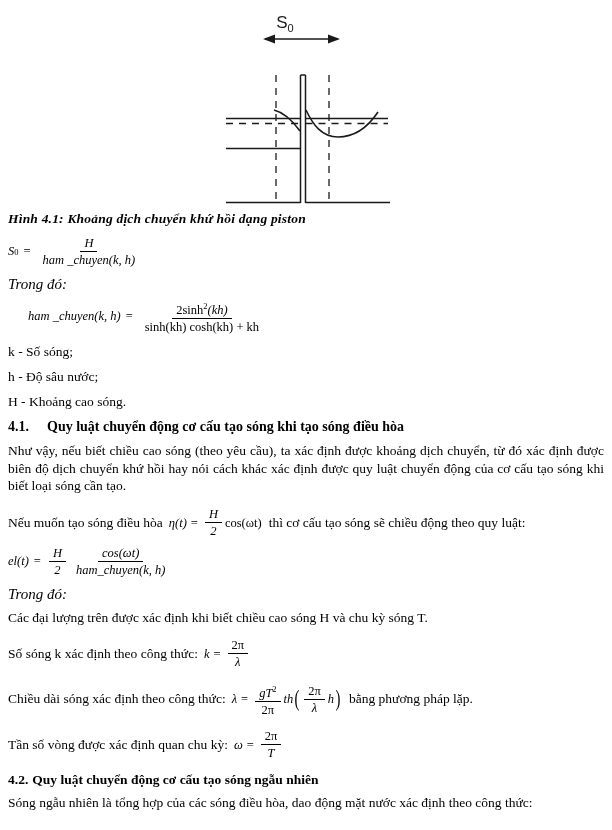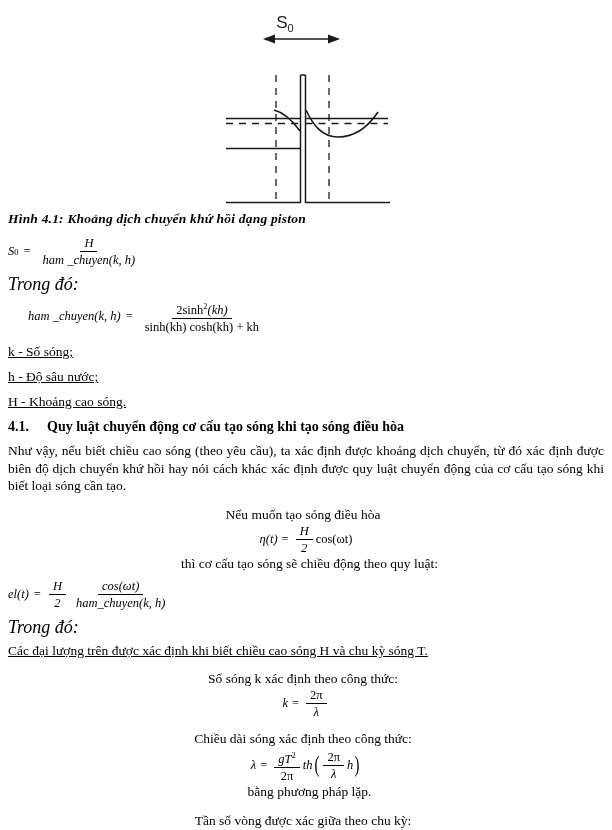--- a/index.html
+++ b/index.html
@@ -52,29 +52,28 @@
     text-align: justify;
   }
   .para-just {
     font-size: 13.5px;
     line-height: 17.5px;
     margin: 0 0 7px 0;
     text-align: justify;
   }
   .italic {
     font-style: italic;
-    font-size: 18px;
+    font-size: 15px;
     line-height: 17px;
     margin: 0 0 6px 0;
   }
   .listline {
     font-size: 13.5px;
     line-height: 17px;
     margin: 0 0 8px 0;
-    text-decoration: underline;
   }
   .heading {
     font-weight: bold;
     font-size: 14px;
     line-height: 18px;
     margin: 4px 0 6px 0;
   }
   .heading .num { margin-right: 18px; }
   .heading-2 {
     font-weight: bold;
@@ -125,21 +124,20 @@
     display: inline-block;
     transform: scaleX(0.62);
   }
   .eq-inline-row {
     display: flex;
     align-items: center;
     font-size: 13.5px;
     line-height: 18px;
     margin: 11px 0 6px 0;
     flex-wrap: wrap;
-    flex-direction: column;
   }
   .eq-inline-row .lead { margin-right: 6px; }
   .eq-inline-row .trail { margin-left: 7px; }
   .tall-row { min-height: 34px; }
 </style>
 </head>
 <body>
 
 <div class="page">
 
@@ -287,28 +285,31 @@
           <span class="num-part rm">2π</span>
           <span class="den-part">λ</span>
         </span>
         <span>h</span>
         <span class="paren-big">)</span>
       </span>
       <span class="trail">bằng phương pháp lặp.</span>
     </div>
 
     <div class="eq-inline-row tall-row">
-      <span class="lead">Tần số vòng được xác giữa theo chu kỳ:</span>
+      <span class="lead">Tần số vòng được xác định quan chu kỳ:</span>
       <span class="math">
         <span>ω</span>
         <span class="rm" style="margin:0 4px;">=</span>
         <span class="frac">
           <span class="num-part rm">2π</span>
           <span class="den-part">T</span>
         </span>
       </span>
     </div>
 
+    <p class="heading-2">
+      <span class="num">4.2.</span><span>Quy luật chuyển động cơ cấu tạo sóng ngẫu nhiên</span>
+    </p>
 
     <p class="para">Sóng ngẫu nhiên là tổng hợp của các sóng điều hòa, dao động mặt nước xác định theo công thức:</p>
 
   </div>
 </div>
 
 </body></html>

